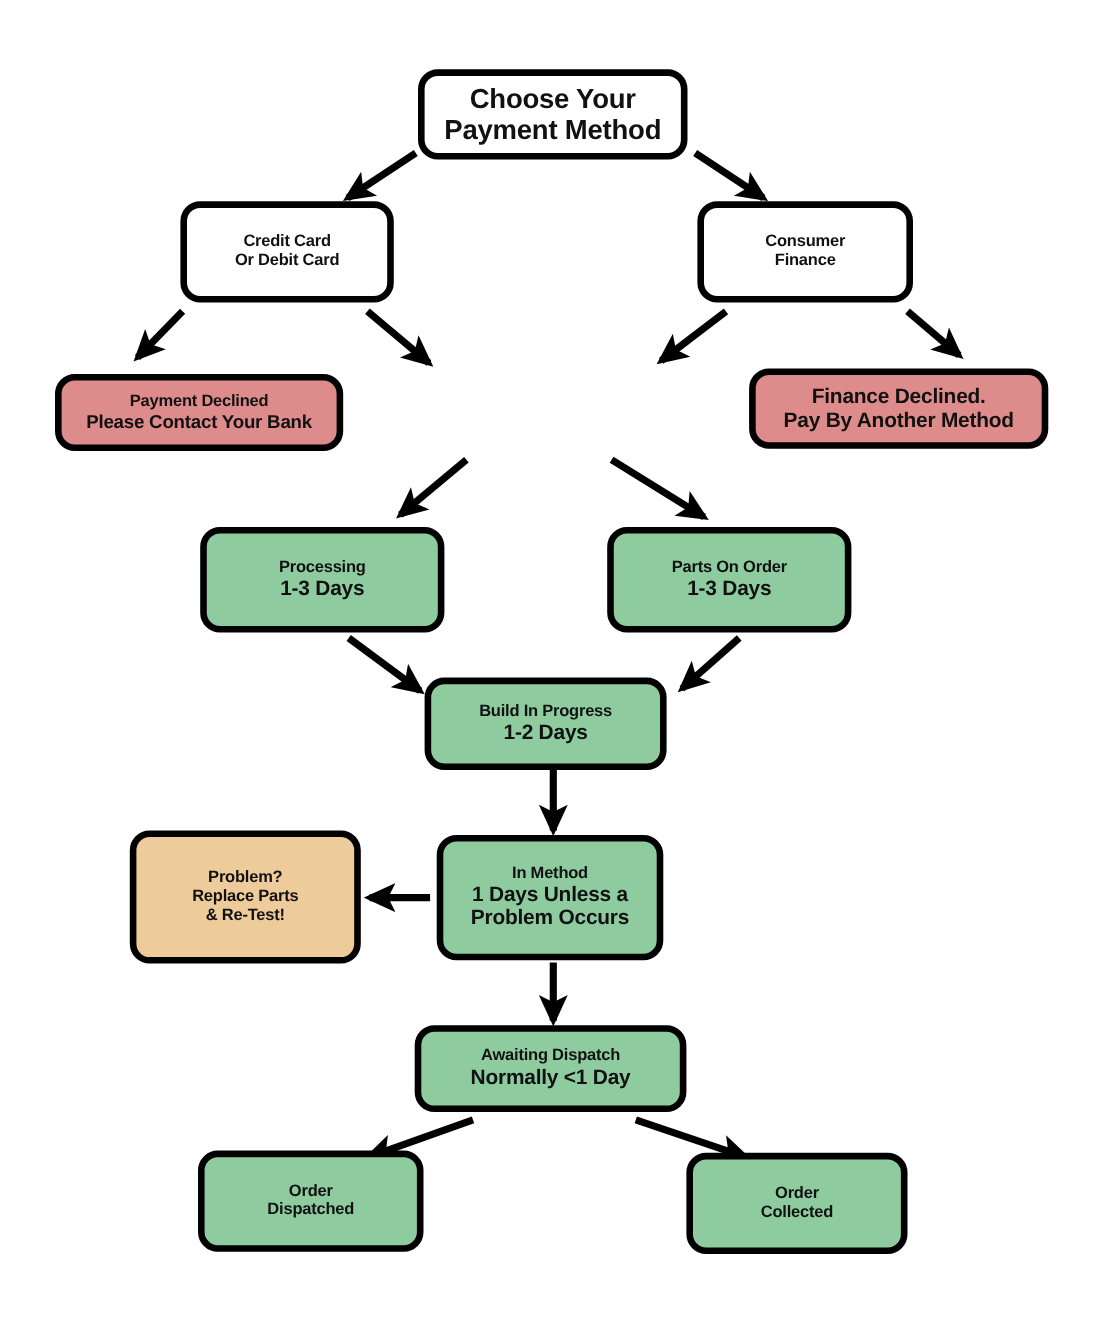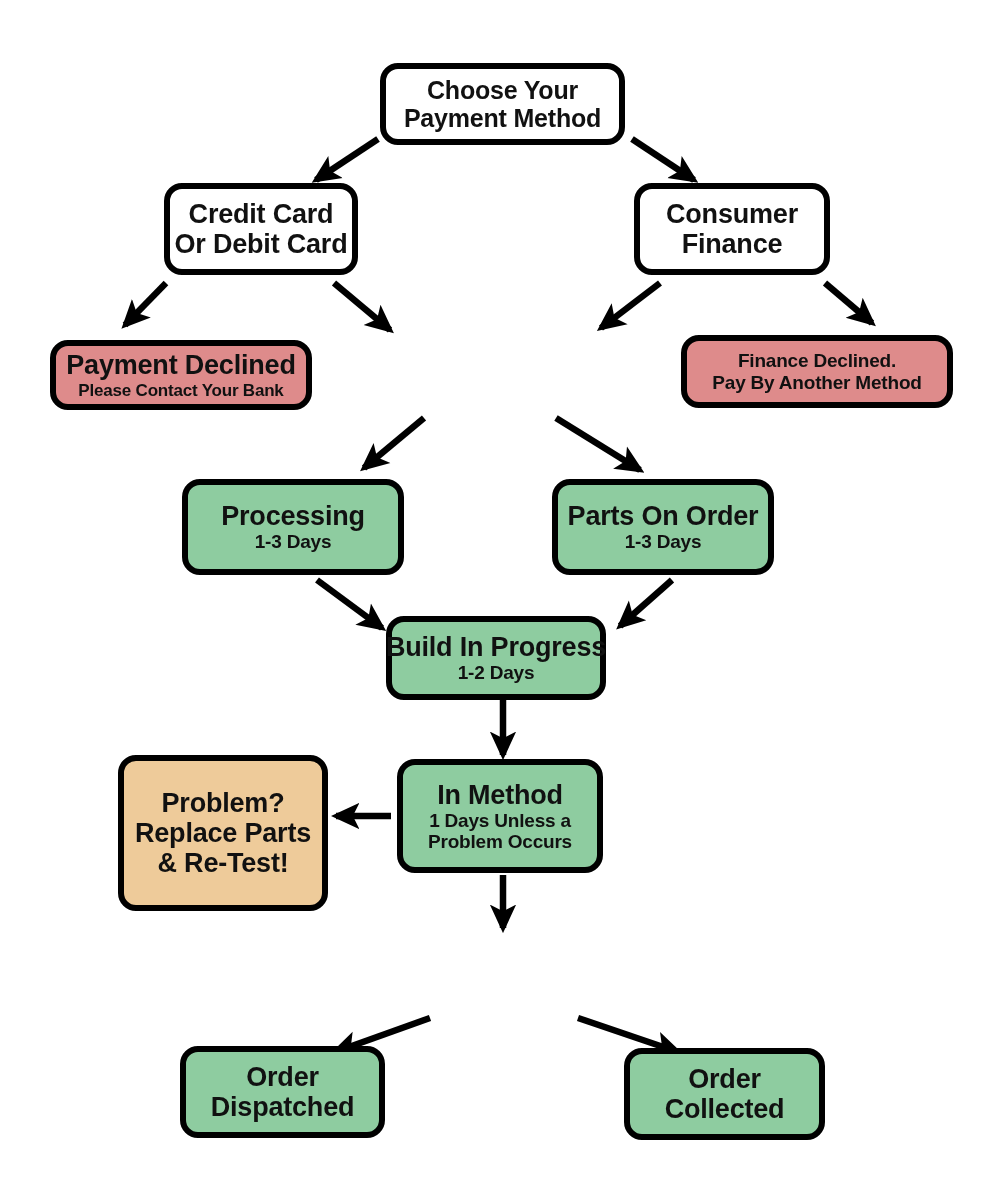--- a/index.html
+++ b/index.html
@@ -37,21 +37,21 @@
     font-weight: bold;
     letter-spacing: -0.2px;
     line-height: 1.12;
     z-index: 2;
   }
   .node .ln {
     display: block;
     white-space: nowrap;
   }
   .big   { font-size: 25px; }
-  .mid   { font-size: 27px; }
+  .mid   { font-size: 15px; }
   .small { font-size: 19px; }
   .tiny  { font-size: 17px; }
 </style>
 </head>
 <body>
 
 <div id="canvas">
 
   <svg id="arrow-layer" viewBox="0 0 1006 1200" width="1006" height="1200" xmlns="http://www.w3.org/2000/svg">
     <defs>
@@ -113,32 +113,36 @@
   <div class="node" style="left:552px; top:479px; width:222px; height:96px; background:#8ecca0;">
     <span class="ln mid">Parts On Order</span>
     <span class="ln small">1-3 Days</span>
   </div>
 
   <div class="node" style="left:386px; top:616px; width:220px; height:84px; background:#8ecca0;">
     <span class="ln mid">Build In Progress</span>
     <span class="ln small">1-2 Days</span>
   </div>
 
-  <div class="node" style="left:118px; top:755px; width:210px; height:156px; background:#eecb9a;">
+  <div class="node" style="left:118px; top:755px; width:210px; height:121px; background:#eecb9a;">
     <span class="ln mid">Problem?</span>
     <span class="ln mid">Replace Parts</span>
     <span class="ln mid">&amp; Re-Test!</span>
   </div>
 
   <div class="node" style="left:397px; top:759px; width:206px; height:114px; background:#8ecca0;">
     <span class="ln mid">In Method</span>
     <span class="ln small">1 Days Unless a</span>
     <span class="ln small">Problem Occurs</span>
   </div>
 
+  <div class="node" style="left:377px; top:932px; width:247px; height:79px; background:#8ecca0;">
+    <span class="ln mid">Awaiting Dispatch</span>
+    <span class="ln small">Normally &lt;1 Day</span>
+  </div>
 
   <div class="node" style="left:180px; top:1046px; width:205px; height:92px; background:#8ecca0;">
     <span class="ln mid">Order</span>
     <span class="ln mid">Dispatched</span>
   </div>
 
   <div class="node" style="left:624px; top:1048px; width:201px; height:92px; background:#8ecca0;">
     <span class="ln mid">Order</span>
     <span class="ln mid">Collected</span>
   </div>

